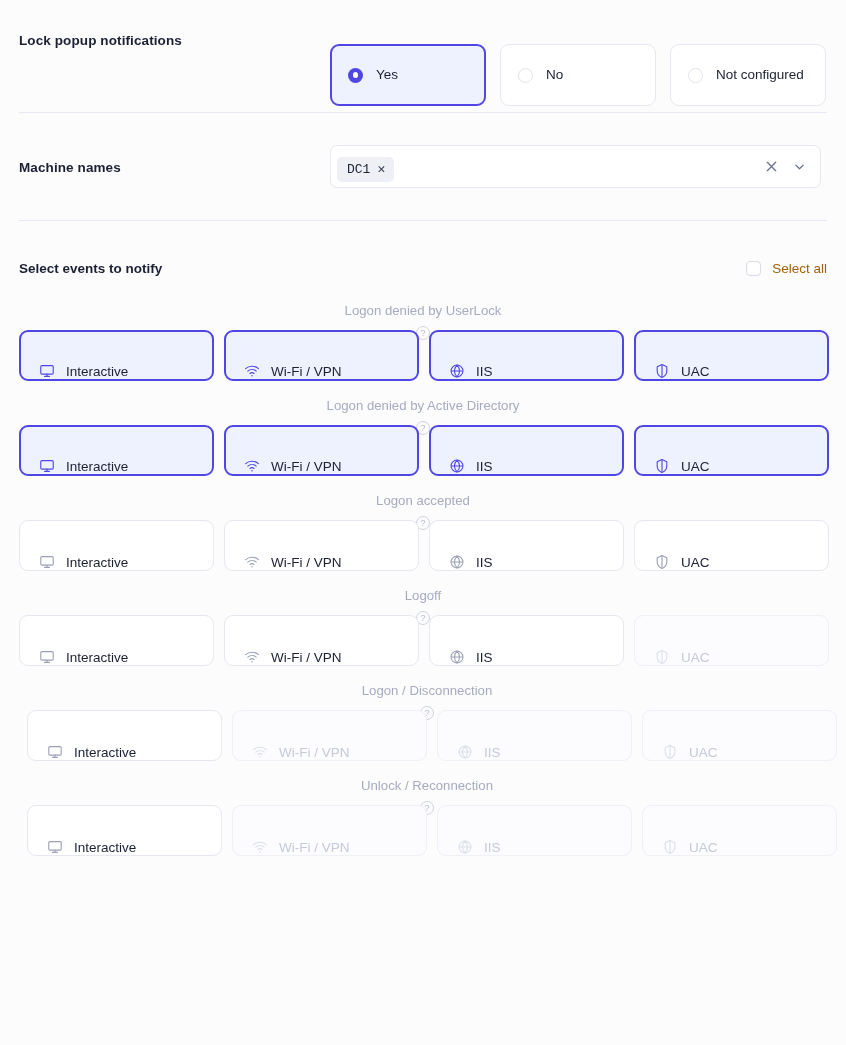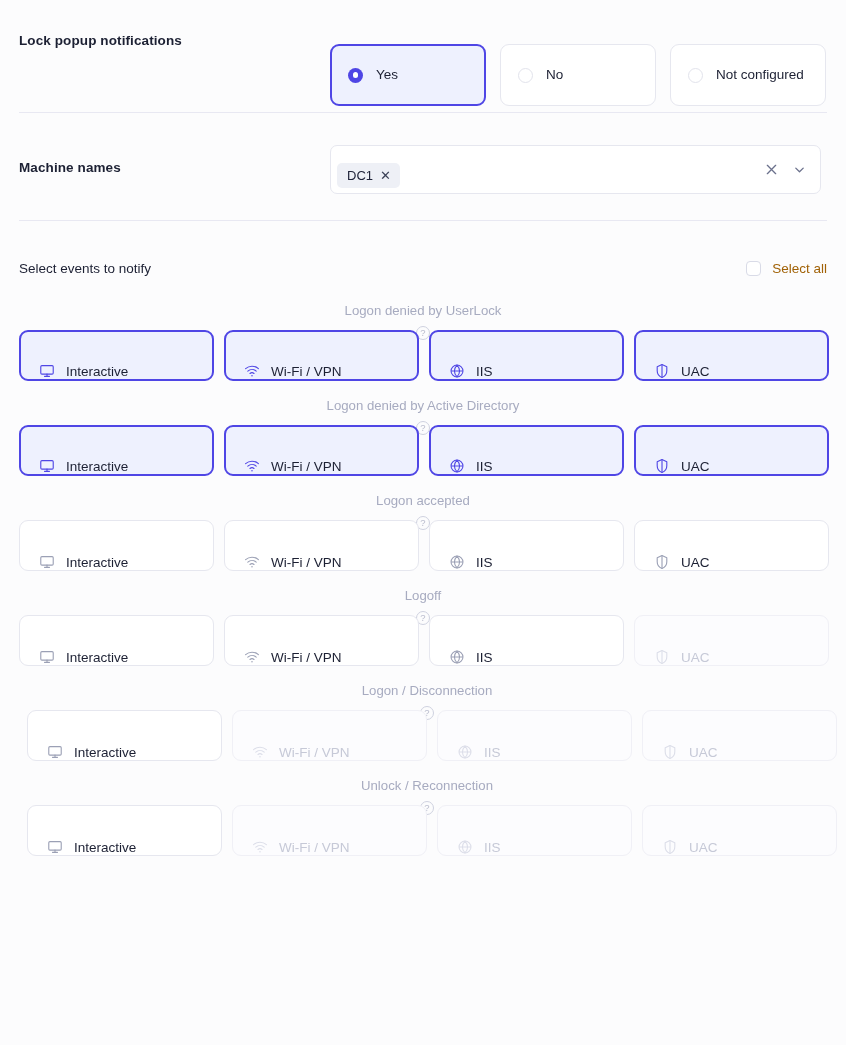--- a/index.html
+++ b/index.html
@@ -120,23 +120,24 @@
   }
 
   .multiselect {
     position: relative;
     width: 491px;
     min-height: 43px;
     border: 1px solid #e6e7ef;
     border-radius: 7px;
     background: #ffffff;
     display: flex;
-    align-items: flex-start;
-    padding: 17px 62px 5px 6px;
+    align-items: flex-end;
+    padding: 9px 62px 5px 6px;
     gap: 6px;
+    font-family: Liberation Mono, monospace;
   }
 
   .chip {
     display: inline-flex;
     align-items: center;
     gap: 7px;
     background: #eef0f6;
     border-radius: 5px;
     padding: 5px 9px 5px 10px;
     font-size: 13px;
@@ -173,21 +174,21 @@
 
   .events-head {
     display: flex;
     align-items: center;
     justify-content: space-between;
     height: 36px;
     margin-top: 29px;
   }
   .events-title {
     font-size: 13.5px;
-    font-weight: normal;
+    font-weight: bold;
     color: #1c2033;
   }
   .select-all {
     display: flex;
     align-items: center;
     gap: 11px;
     cursor: pointer;
   }
   .checkbox {
     width: 15px;

